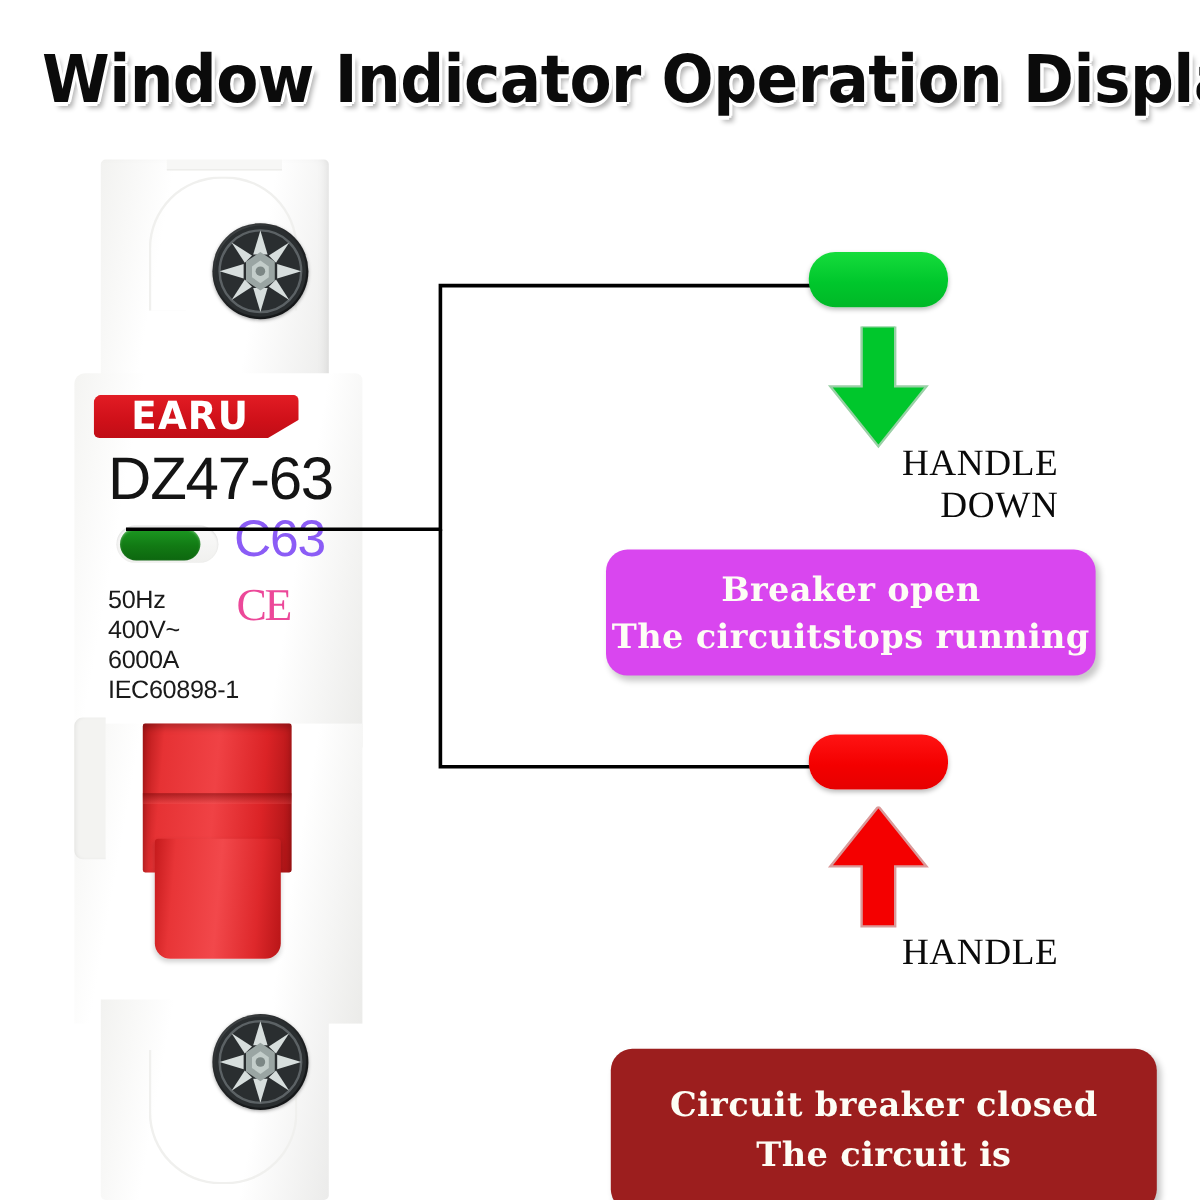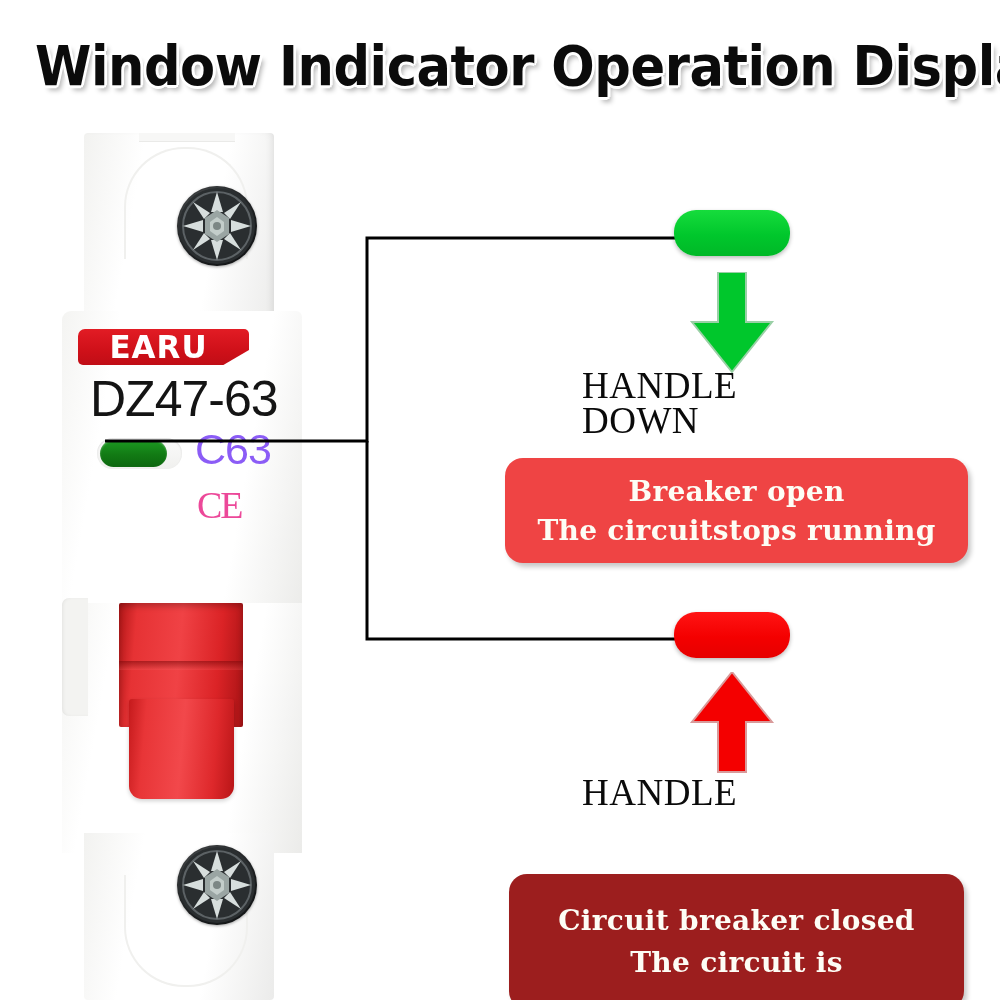--- a/index.html
+++ b/index.html
@@ -280,23 +280,23 @@
   .pill-red {
     left: 674px; top: 612px; width: 116px; height: 46px;
     background: linear-gradient(180deg, #ff1414 0%, #f40000 55%, #e60000 100%);
   }
 
   .arrow { position: absolute; }
 
   .handle-label {
     position: absolute;
     width: 300px;
-    text-align: left;
+    text-align: right;
     font-family: "Liberation Serif", serif;
-    font-size: 37px;
+    font-size: 31px;
     line-height: 35px;
     color: #0a0a0a;
     letter-spacing: 0.5px;
   }
   #handle-down-label { left: 582px; top: 368px; }
   #handle-up-label { left: 582px; top: 775px; }
 
   .msgbox {
     position: absolute;
     border-radius: 18px;
@@ -304,22 +304,22 @@
     color: #fdfdf5;
     font-family: "DejaVu Serif", serif;
     font-weight: bold;
     text-align: center;
     box-sizing: border-box;
     display: flex;
     flex-direction: column;
     justify-content: center;
   }
   #msg-green {
-    left: 505px; top: 458px; width: 463px; height: 105px;
-    background: #ef4444;
+    left: 505px; top: 458px; width: 408px; height: 105px;
+    background: #d946ef;
     font-size: 28px;
     line-height: 39px;
   }
   #msg-red {
     left: 509px; top: 850px; width: 455px; height: 135px;
     background: #9c1e1e;
     font-size: 28px;
     line-height: 42px;
     margin-top: 24px;
   }
@@ -364,20 +364,26 @@
   <div class="earu">
     <span>EARU</span>
   </div>
 
   <div class="model">DZ47-63</div>
   <div class="rating">C63</div>
 
   <div class="window-recess"></div>
   <div class="window-led"></div>
 
+  <div class="specs">
+    <div>50Hz</div>
+    <div>400V~</div>
+    <div>6000A</div>
+    <div>IEC60898-1</div>
+  </div>
 
   <div class="ce">CE</div>
 
 
   <div class="handle-slot"></div>
   <div class="handle-lever"></div>
 
   <div class="term-bot">
     <div class="term-bot-arch"></div>
   </div>

